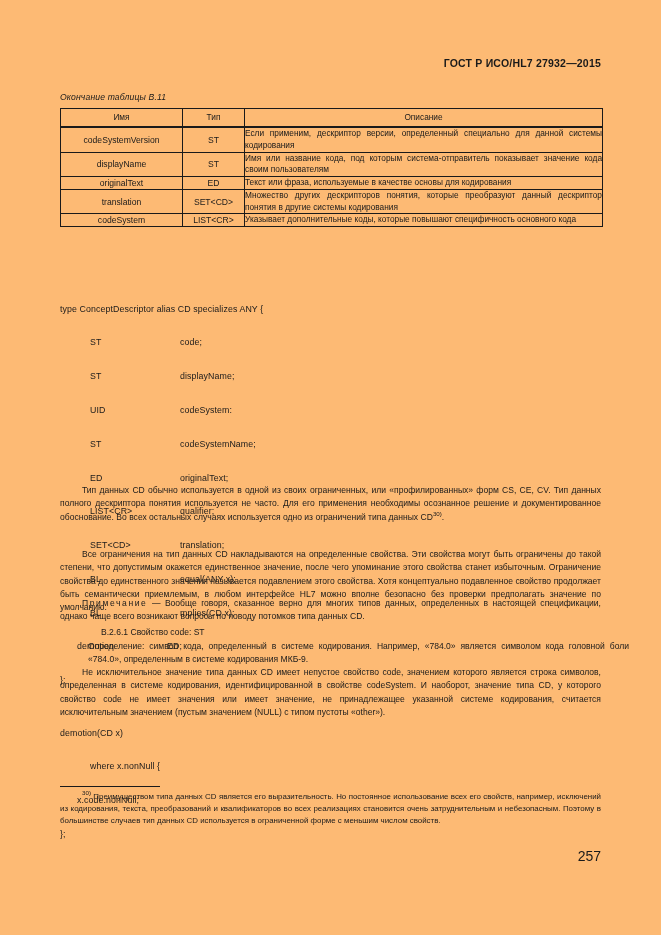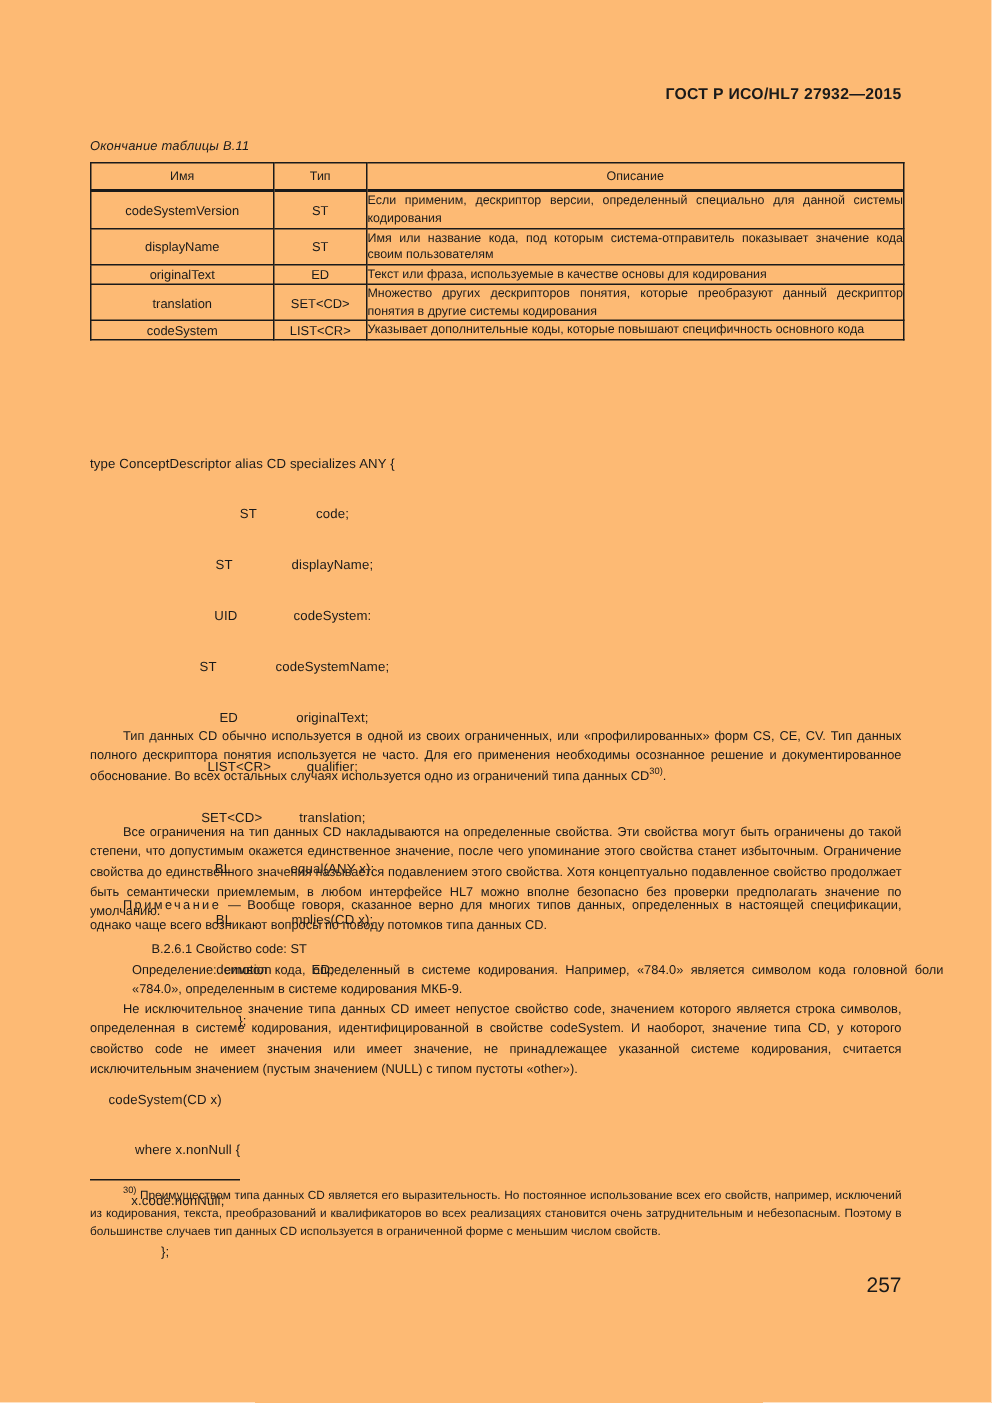--- a/index.html
+++ b/index.html
@@ -87,21 +87,20 @@
   
   tbody tr:first-child td { border-top: 2.5px solid #1a1a1a; }
 
   
   .code-block {
     position: absolute;
     left: 60px;
     font-size: 8.8px;
     line-height: 1.0;
     white-space: pre;
-    text-align: center;
   }
   #code-type { top: 283px; }
   #code-invariant { top: 707px; }
   .code-line {
     display: block;
     height: 16.2px;
     line-height: 16.2px;
     letter-spacing: 0.1px;
   }
   .code-line .k1 {
@@ -255,21 +254,21 @@
 
   <div class="body-block" id="para-def">
     <p class="noindent">Определение: символ кода, определенный в системе кодирования. Например, «784.0» является символом кода головной боли «784.0», определенным в системе кодирования МКБ-9.</p>
   </div>
 
   <div class="body-block" id="para-nonexcl">
     <p>Не исключительное значение типа данных CD имеет непустое свойство code, значением которого является строка символов, определенная в системе кодирования, идентифицированной в свойстве codeSystem. И наоборот, значение типа CD, у которого свойство code не имеет значения или имеет значение, не принадлежащее указанной системе кодирования, считается исключительным значением (пустым значением (NULL) с типом пустоты «other»).</p>
   </div>
 
   <div class="code-block" id="code-invariant">
-    <span class="code-line">codeSystem(CD x)</span>
+    <span class="code-line">demotion(CD x)</span>
     <span class="code-line ind">where x.nonNull {</span>
     <span class="code-line ind2">x.code.nonNull;</span>
     <span class="code-line">};</span>
   </div>
 
   <div class="footnote-rule"></div>
 
   <div class="footnote">
     <p><sup>30)</sup><span> Преимуществом типа данных CD является его выразительность. Но постоянное использование всех его свойств, например, исключений из кодирования, текста, преобразований и квалификаторов во всех реализациях становится очень затруднительным и небезопасным. Поэтому в большинстве случаев тип данных CD используется в ограниченной форме с меньшим числом свойств.</span></p>
   </div>

